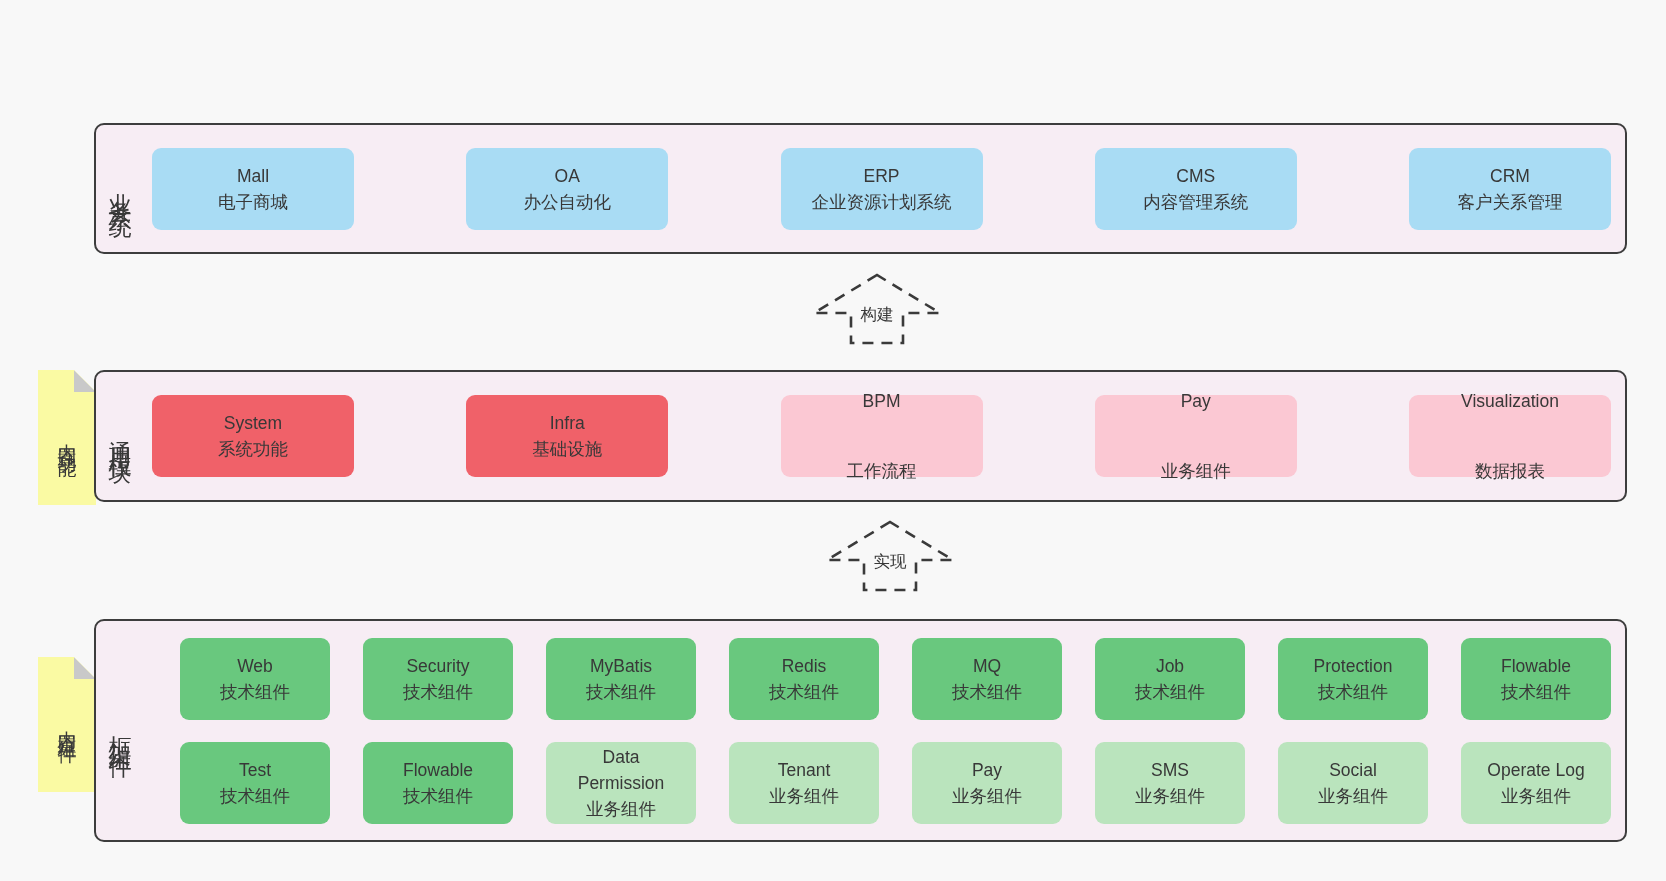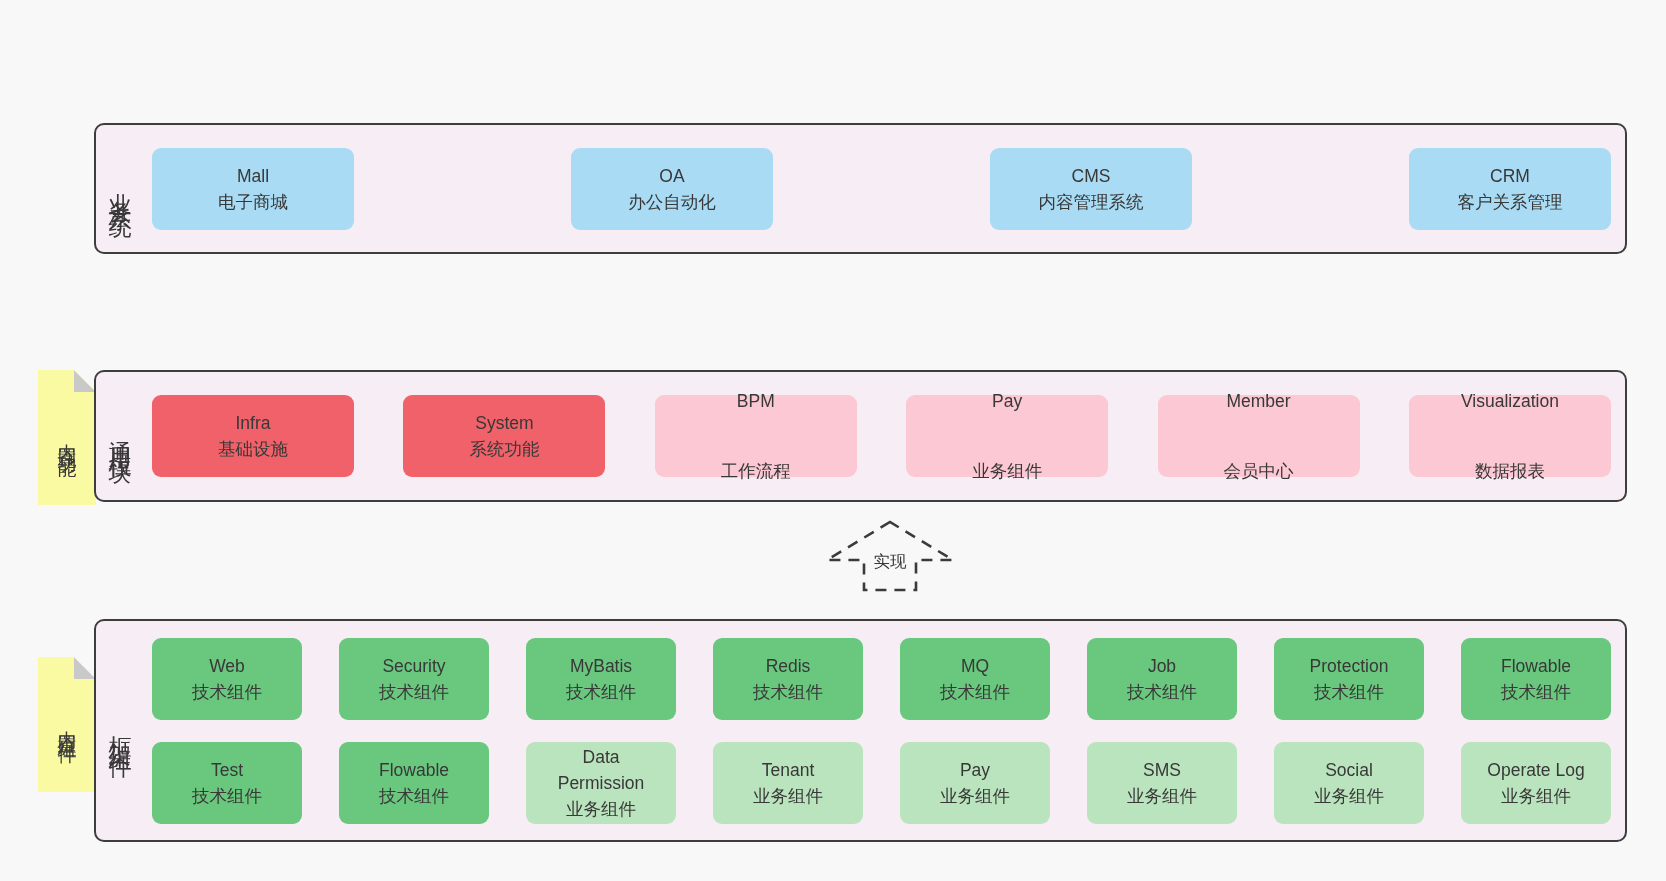--- a/index.html
+++ b/index.html
@@ -151,69 +151,75 @@
     <div class="band-content">
       <div class="box box-wide" data-variant="blue">
         <div class="box-title">Mall</div>
         <div class="box-sub">电子商城</div>
       </div>
       <div class="box box-wide" data-variant="blue">
         <div class="box-title">OA</div>
         <div class="box-sub">办公自动化</div>
       </div>
       <div class="box box-wide" data-variant="blue">
+        <div class="box-title">ERP</div>
+        <div class="box-sub">企业资源计划系统</div>
+      </div>
+      <div class="box box-wide" data-variant="blue">
         <div class="box-title">CMS</div>
         <div class="box-sub">内容管理系统</div>
       </div>
       <div class="box box-wide" data-variant="blue">
         <div class="box-title">CRM</div>
         <div class="box-sub">客户关系管理</div>
       </div>
     </div>
   </section>
 
+  <div class="arrow" style="left:811px;top:272px;">
+    <svg width="132" height="74" viewBox="0 0 132 74">
+      <path d="M66 3 L3 41 L40 41 L40 71 L92 71 L92 41 L129 41 Z" fill="none" stroke="#3a3a3a" stroke-width="2.6" stroke-dasharray="11 8"></path>
+    </svg>
+    <span class="arrow-label">构建</span>
+  </div>
 
   <section class="band" style="top:370px;height:132px;">
     <div class="band-label">通用模块</div>
     <div class="band-content">
       <div class="box box-wide" data-variant="red">
+        <div class="box-title">System</div>
+        <div class="box-sub">系统功能</div>
+      </div>
+      <div class="box box-wide" data-variant="red">
         <div class="box-title">Infra</div>
         <div class="box-sub">基础设施</div>
-      </div>
-      <div class="box box-wide" data-variant="red">
-        <div class="box-title">System</div>
-        <div class="box-sub">系统功能</div>
       </div>
       <div class="box box-wide" data-variant="pink">
         <div class="box-title">BPM</div>
         <div class="box-sub">工作流程</div>
       </div>
       <div class="box box-wide" data-variant="pink">
         <div class="box-title">Pay</div>
         <div class="box-sub">业务组件</div>
-      </div>
-      <div class="box box-wide" data-variant="pink">
-        <div class="box-title">Member</div>
-        <div class="box-sub">会员中心</div>
       </div>
       <div class="box box-wide" data-variant="pink">
         <div class="box-title">Visualization</div>
         <div class="box-sub">数据报表</div>
       </div>
     </div>
   </section>
 
   <div class="arrow" style="left:824px;top:519px;">
     <svg width="132" height="74" viewBox="0 0 132 74">
       <path d="M66 3 L3 41 L40 41 L40 71 L92 71 L92 41 L129 41 Z" fill="none" stroke="#3a3a3a" stroke-width="2.6" stroke-dasharray="11 8"></path>
     </svg>
     <span class="arrow-label">实现</span>
   </div>
 
-  <section class="band" style="top:619px;height:223px;">
+  <section class="band" style="top:619px;height:223px;gap:28px;">
     <div class="band-label">框架组件</div>
     <div class="band-content-col">
       <div class="band-row">
         <div class="box box-narrow" data-variant="green">
           <div class="box-title">Web</div>
           <div class="box-sub">技术组件</div>
         </div>
         <div class="box box-narrow" data-variant="green">
           <div class="box-title">Security</div>
           <div class="box-sub">技术组件</div>

